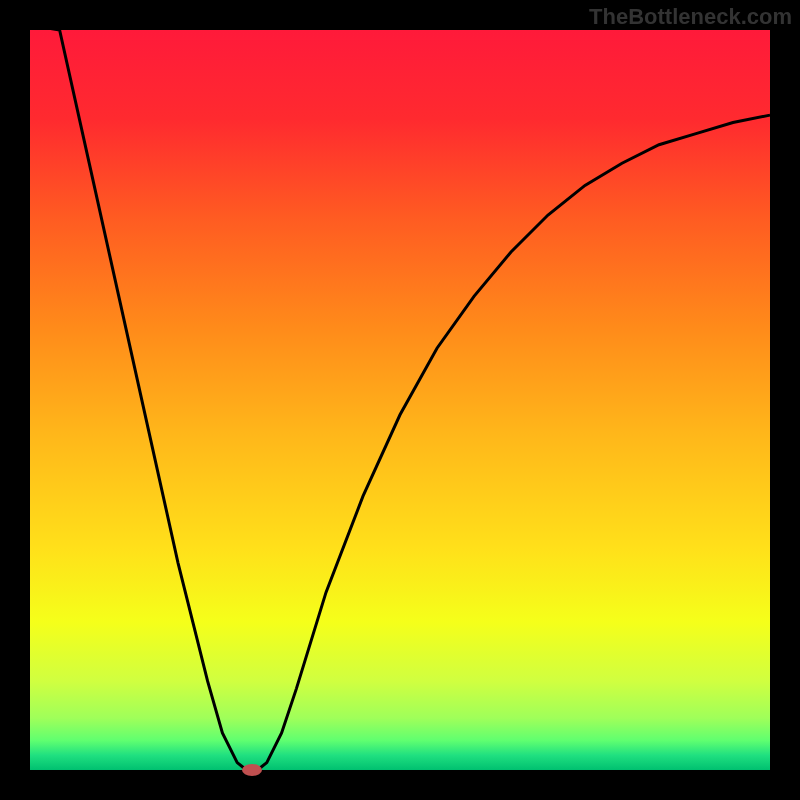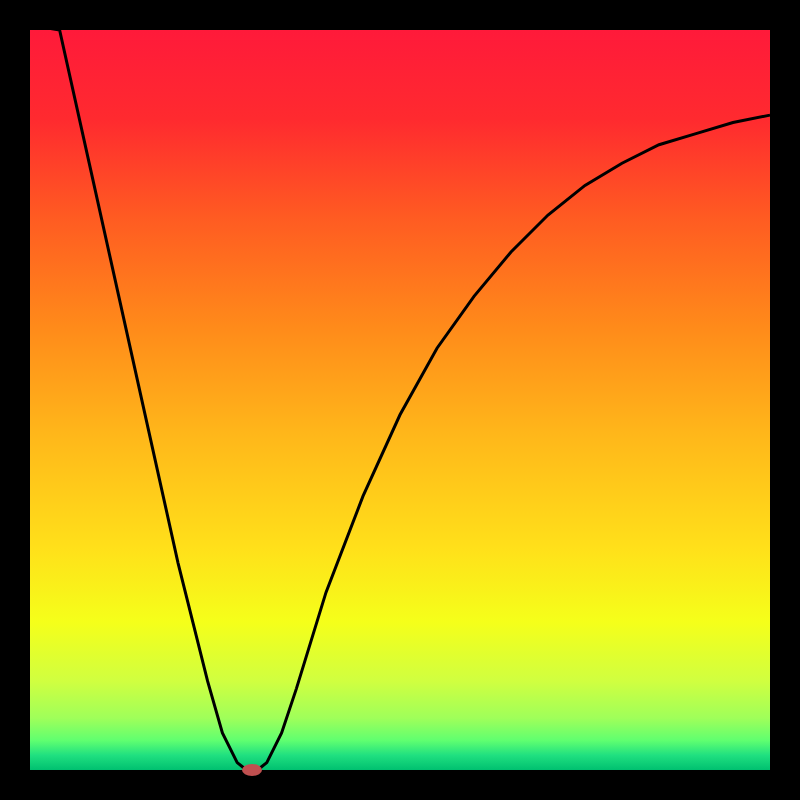--- a/index.html
+++ b/index.html
@@ -19,20 +19,21 @@
       font-size: 22px;
       font-weight: bold;
       z-index: 10;
     }
     svg { display: block; }
   </style>
 </head>
 <body>
 
 <div class="chart-container">
+  <div class="watermark">TheBottleneck.com</div>
   <svg id="chart-svg" width="800" height="800">
     <defs>
       <linearGradient id="bg-gradient" x1="0" y1="0" x2="0" y2="1">
           <stop offset="0%" stop-color="#ff1a3a"></stop>
           <stop offset="12%" stop-color="#ff2a2f"></stop>
           <stop offset="25%" stop-color="#ff5a22"></stop>
           <stop offset="40%" stop-color="#ff8a1a"></stop>
           <stop offset="55.00000000000001%" stop-color="#ffb81a"></stop>
           <stop offset="70%" stop-color="#ffe01a"></stop>
           <stop offset="80%" stop-color="#f5ff1a"></stop>

